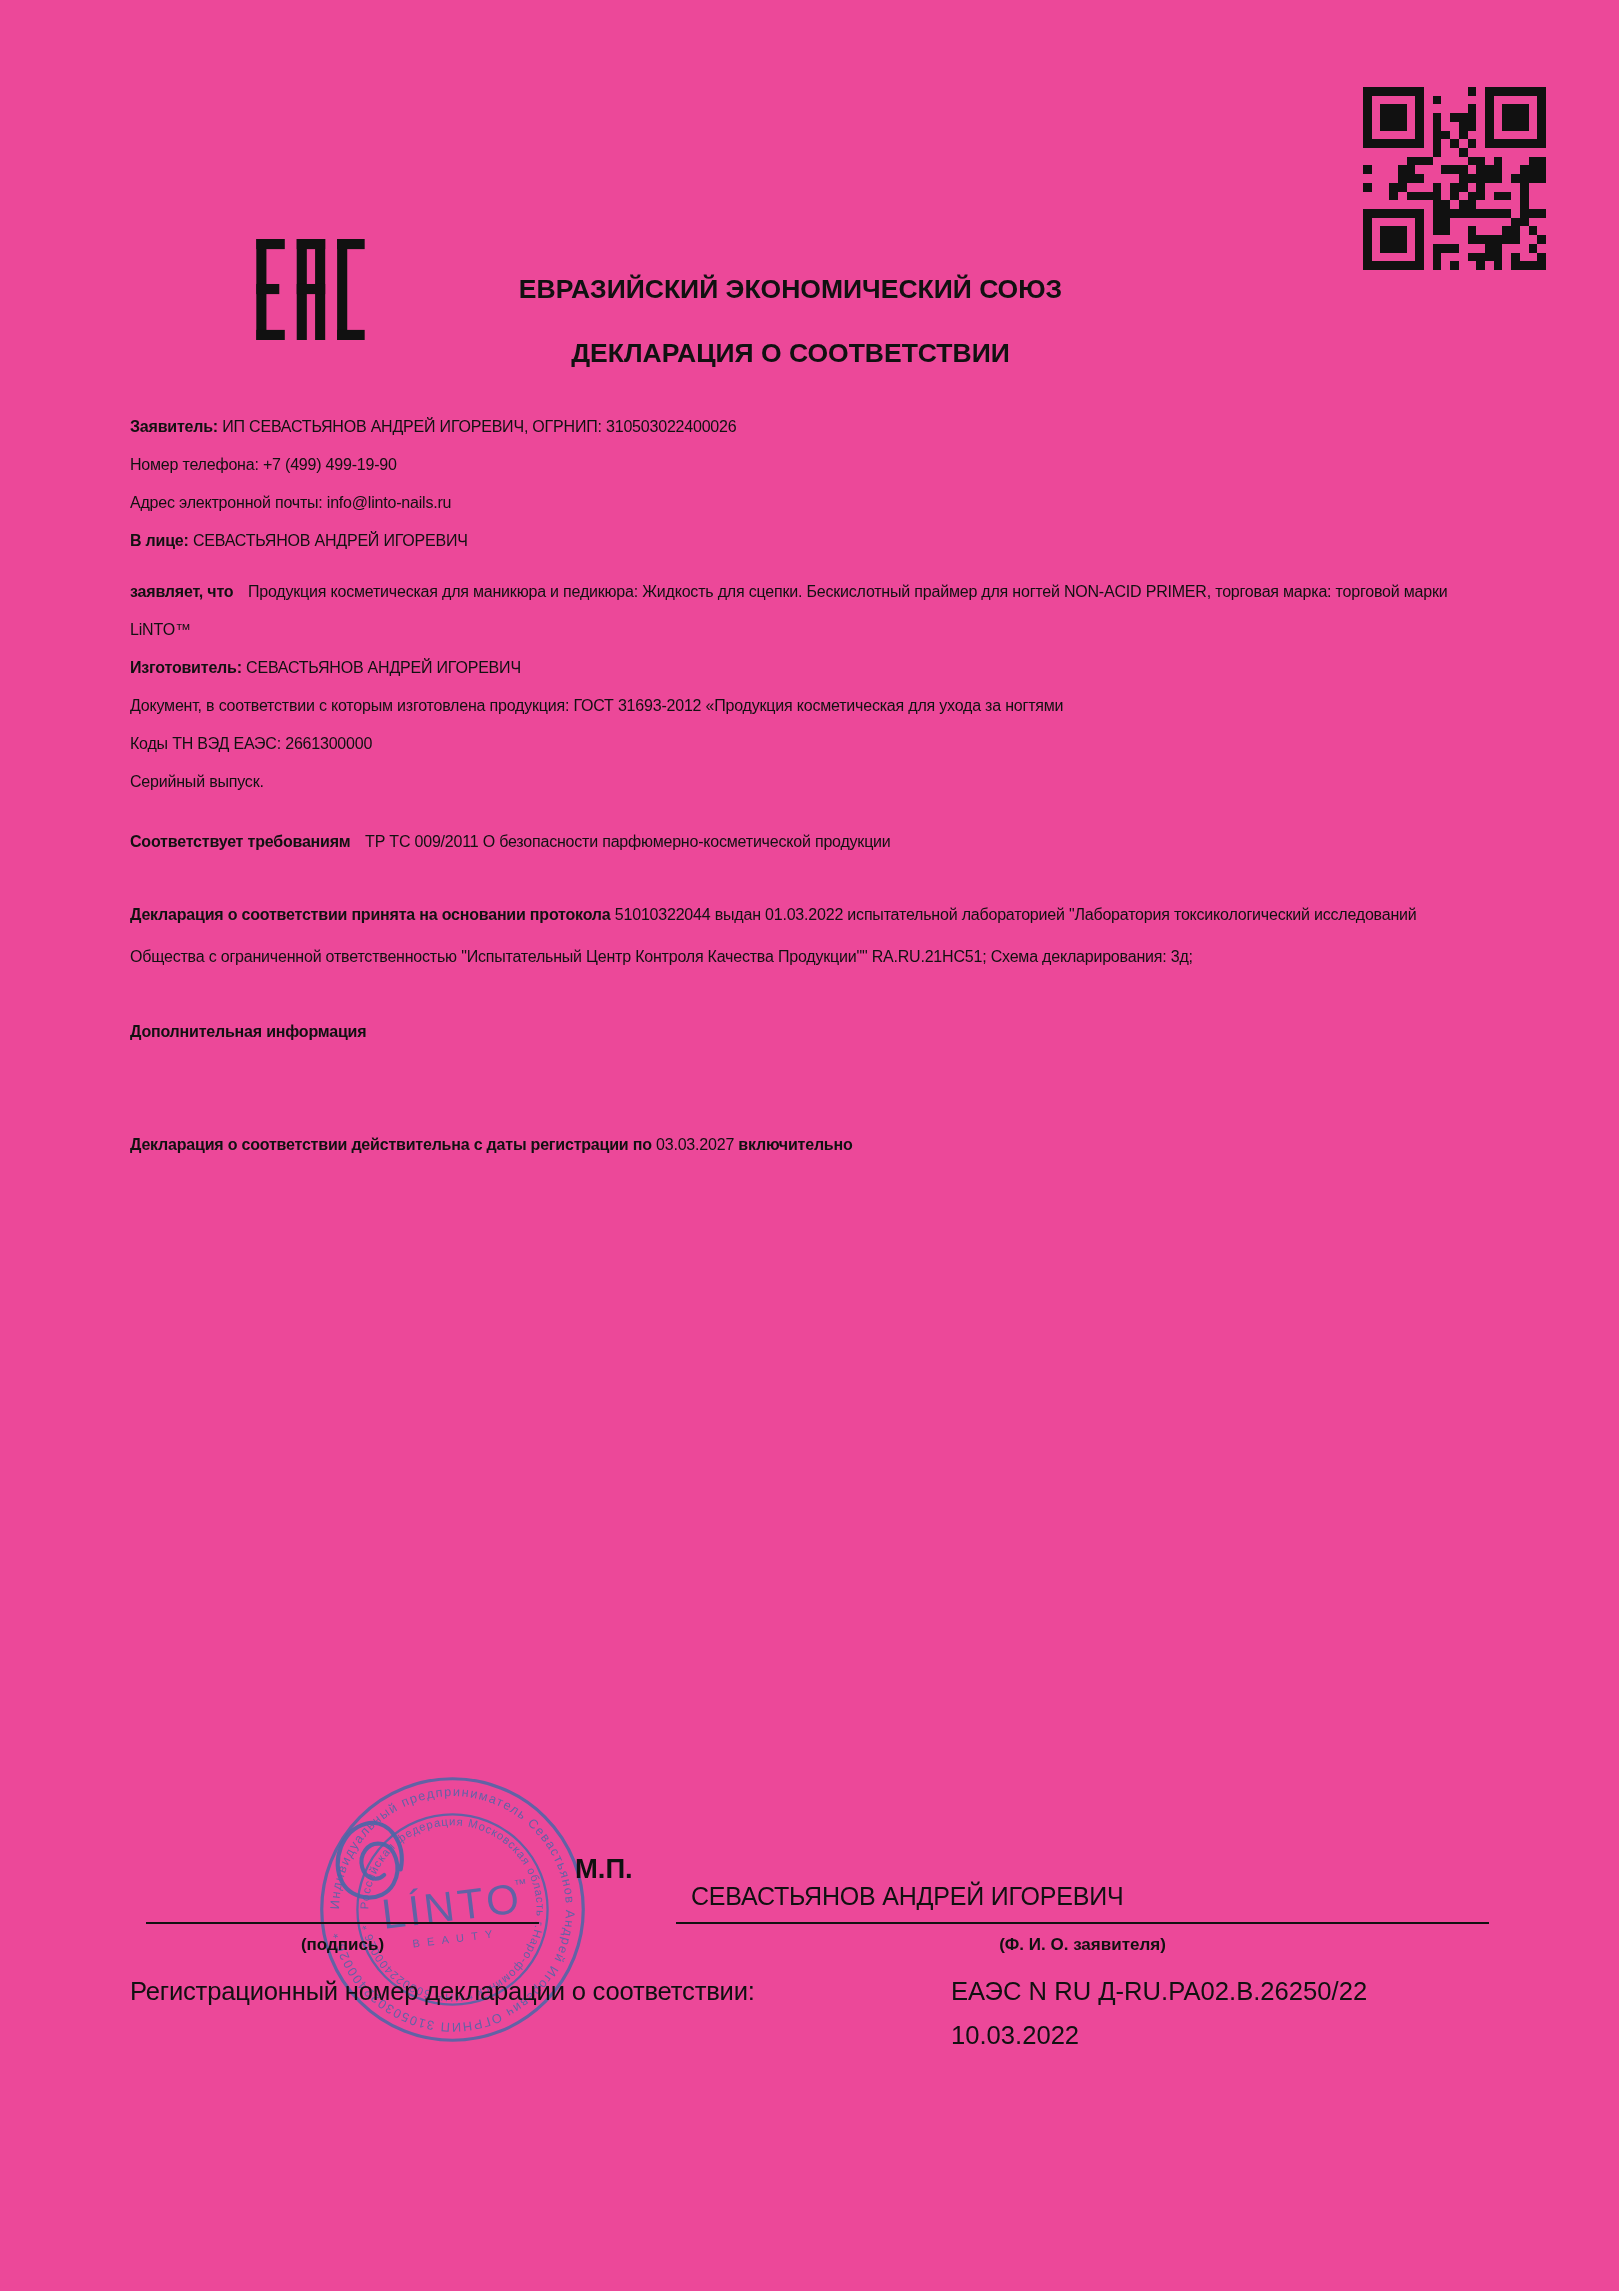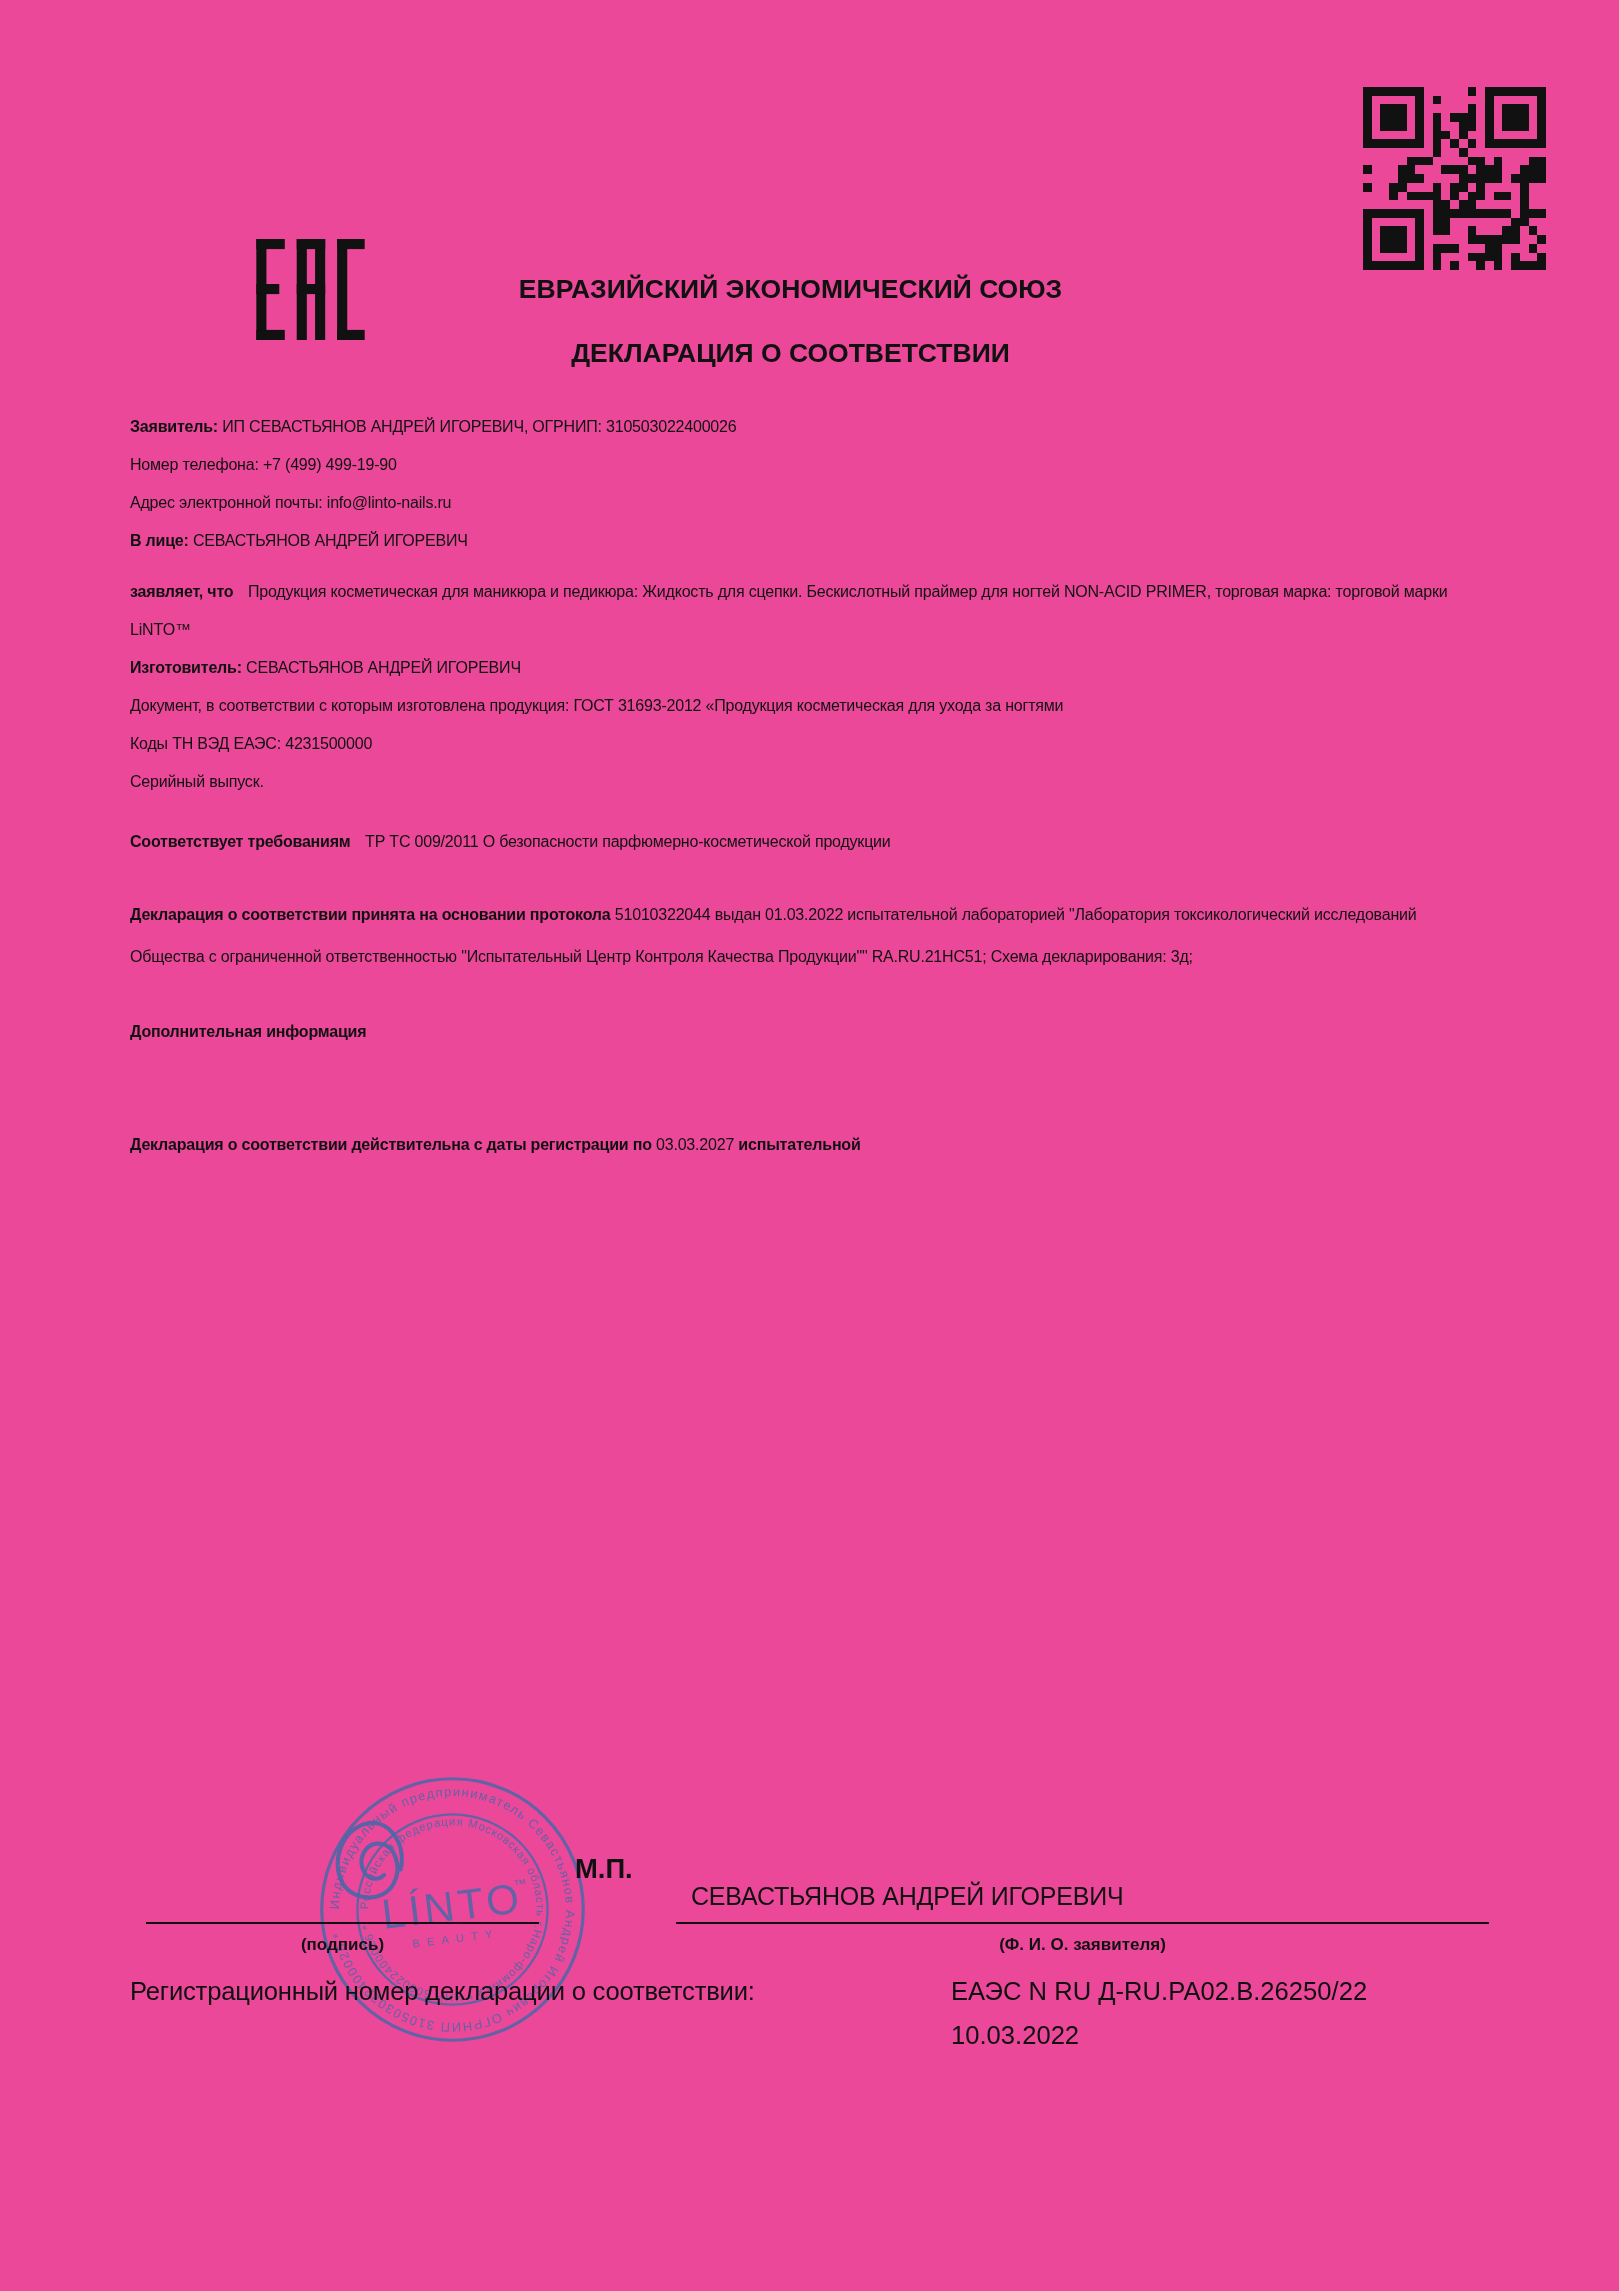--- a/index.html
+++ b/index.html
@@ -306,30 +306,30 @@
 
   <div class="content">
     <p><b>Заявитель:</b> <span>ИП СЕВАСТЬЯНОВ АНДРЕЙ ИГОРЕВИЧ, ОГРНИП:  310503022400026</span></p>
     <p>Номер телефона: +7 (499) 499-19-90</p>
     <p>Адрес электронной почты: info@linto-nails.ru</p>
     <p><b>В лице:</b> <span>СЕВАСТЬЯНОВ АНДРЕЙ ИГОРЕВИЧ</span></p>
 
     <p class="p-declares"><b class="gap-after">заявляет, что</b><span>Продукция косметическая для маникюра и педикюра: Жидкость для сцепки. Бескислотный праймер для ногтей NON-ACID PRIMER, торговая марка: торговой марки LiNTO™</span></p>
     <p><b>Изготовитель:</b> <span>СЕВАСТЬЯНОВ АНДРЕЙ ИГОРЕВИЧ</span></p>
     <p>Документ, в соответствии с которым изготовлена продукция: ГОСТ 31693-2012 «Продукция косметическая для ухода за ногтями</p>
-    <p>Коды ТН ВЭД ЕАЭС: 4231500000</p>
+    <p>Коды ТН ВЭД ЕАЭС: 2661300000</p>
     <p>Серийный выпуск.</p>
 
     <p class="p-compliance"><b class="gap-after">Соответствует требованиям</b><span>ТР ТС 009/2011 О безопасности парфюмерно-косметической продукции</span></p>
 
     <p class="p-basis"><b>Декларация о соответствии принята на основании протокола</b> <span>51010322044 выдан 01.03.2022 испытательной лабораторией "Лаборатория токсикологический исследований Общества с ограниченной ответственностью "Испытательный Центр Контроля Качества Продукции"" RA.RU.21HC51; Схема декларирования: 3д;</span></p>
 
     <p class="p-additional"><b>Дополнительная информация</b></p>
 
-    <p class="p-validity"><b>Декларация о соответствии действительна с даты регистрации по</b> <span>03.03.2027</span> <b>испытательной</b></p>
+    <p class="p-validity"><b>Декларация о соответствии действительна с даты регистрации по</b> <span>03.03.2027</span> <b>включительно</b></p>
   </div>
 
   <svg class="stamp" viewBox="0 0 292 292" aria-hidden="true">
     <defs>
       <path id="arcOuter" d="M 22 146 a 124 124 0 1 1 0 0.01"></path>
       <path id="arcInner" d="M 54 146 a 92 92 0 1 1 0 0.01"></path>
     </defs>
     <circle cx="146" cy="146" r="143" fill="none" stroke="#4a67a8" stroke-width="3.5"></circle>
     <circle cx="146" cy="146" r="104" fill="none" stroke="#4a67a8" stroke-width="2.5"></circle>
     <text font-size="14" letter-spacing="1.5" fill="#4a67a8">

